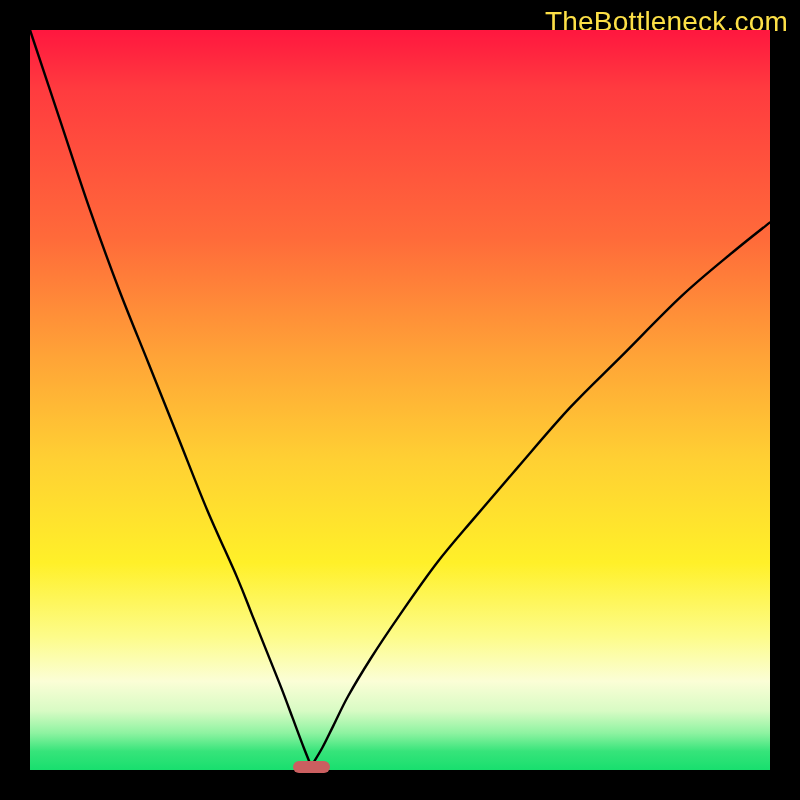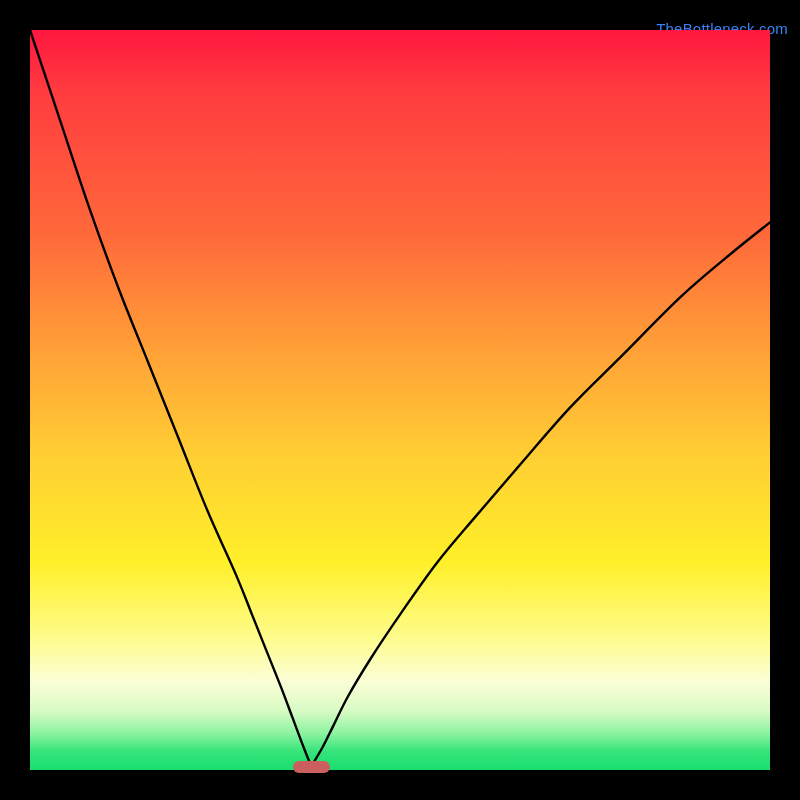--- a/index.html
+++ b/index.html
@@ -35,24 +35,24 @@
       #fdfc8a 82%,
       #fbfed6 88%,
       #d8fbc4 92%,
       #8ef3a1 95%,
       #36e47a 97.5%,
       #18df6e 100%
     );
   }
   .watermark {
     position: absolute;
-    top: 20px;
+    top: 6px;
     right: 12px;
-    color: #3b82f6;
-    font-size: 15px;
+    color: #fde047;
+    font-size: 28px;
     letter-spacing: 0.2px;
     font-weight: 400;
     user-select: none;
   }
   svg.curve {
     position: absolute;
     left: 0;
     top: 0;
     width: 740px;
     height: 740px;

